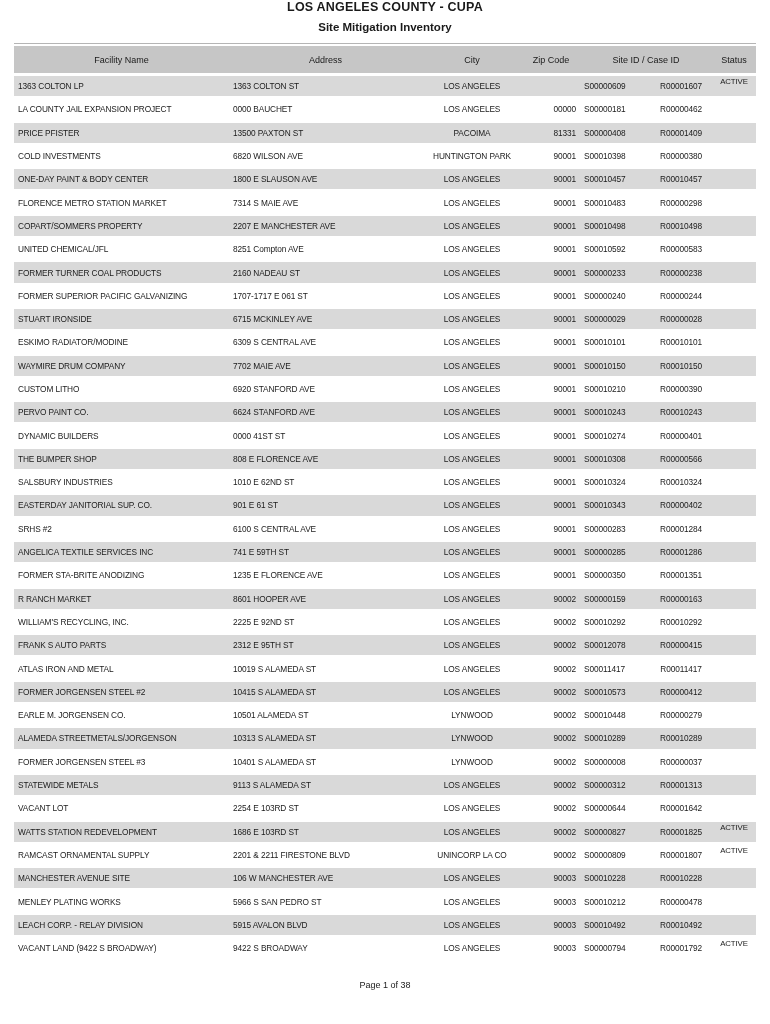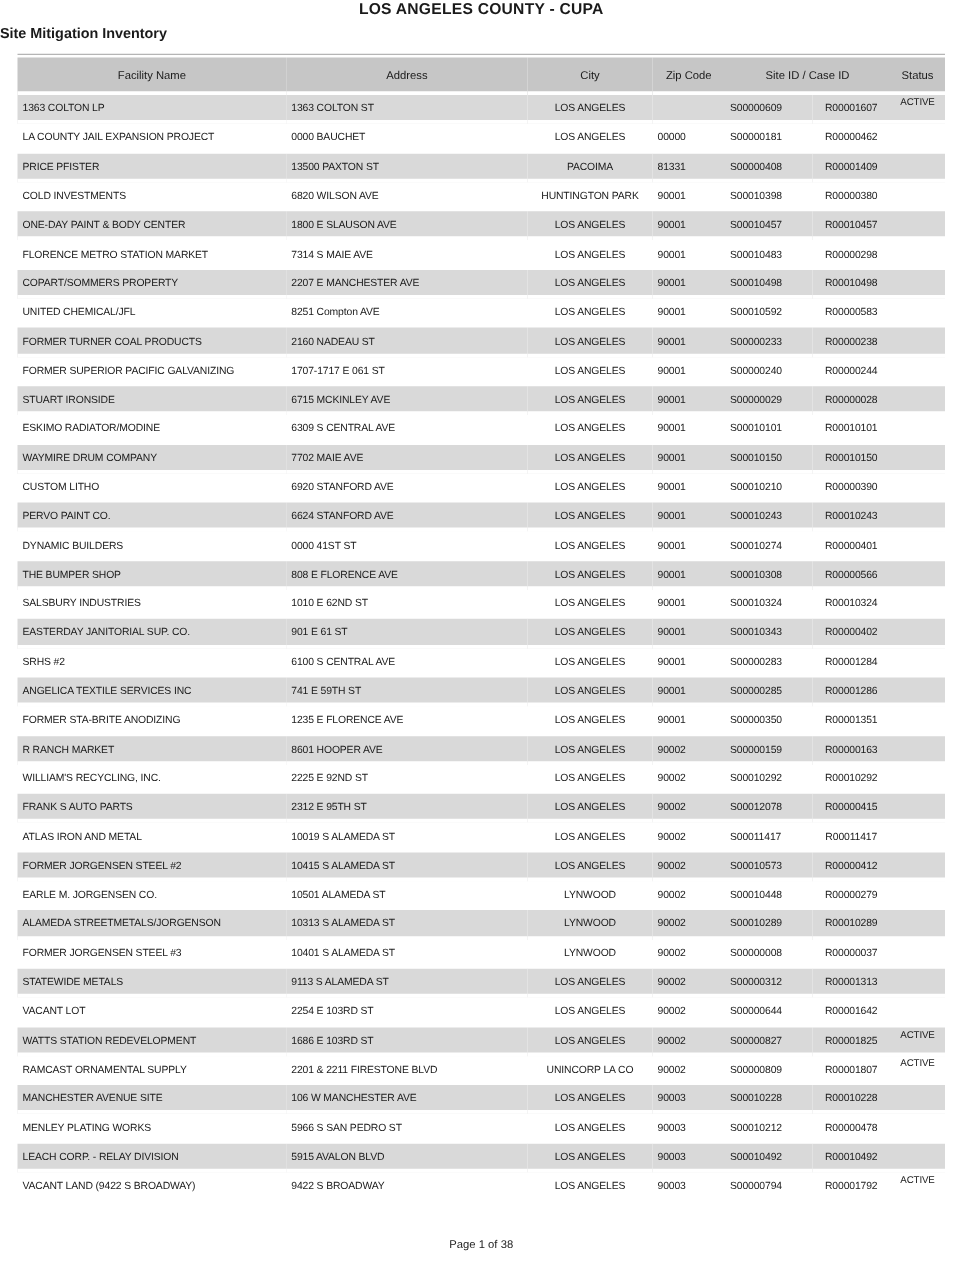--- a/index.html
+++ b/index.html
@@ -1,42 +1,42 @@
 <!DOCTYPE html>
 <html><head>
 <meta charset="utf-8">
 <style>
   html, body { margin:0; padding:0; background:#ffffff; }
   body { font-family:"Liberation Sans", sans-serif; color:#1a1a1a; }
   .page { width:770px; height:1024px; position:relative; background:#fff; overflow:hidden; }
   .title { text-align:center; font-weight:bold; font-size:12.5px; letter-spacing:0.2px; }
-  .subtitle { text-align:left; font-weight:bold; font-size:11.5px; margin-top:7px; }
+  .subtitle { text-align:center; font-weight:bold; font-size:11.5px; margin-top:7px; }
   .top-rule { border:0; border-top:1px solid #b5b5b5; margin:10px 14px 0 14px; }
   table.inv { width:742px; margin:2px auto 0 auto; border-collapse:separate; border-spacing:0; table-layout:fixed; }
   thead th {
     background:#c6c6c6; height:27px; font-weight:normal; font-size:9px;
     text-align:center; vertical-align:middle; padding:0 3px;
     border-bottom:3px solid #ffffff; white-space:nowrap; overflow:hidden;
   }
   tbody td {
     height:19.3px; font-size:8.3px; padding:0 4px; vertical-align:middle;
     white-space:nowrap; overflow:hidden; border-bottom:3px solid #ffffff;
     letter-spacing:-0.1px;
   }
   tbody tr:nth-child(odd) td { background:#d9d9d9; }
   tbody tr:nth-child(even) td { background:#ffffff; }
   .col-facility { width:215px; text-align:left; }
   .col-address  { width:193px; text-align:left; }
   .col-city     { width:100px; text-align:center; }
-  .col-zip      { width:58px;  text-align:left; }
+  .col-zip      { width:58px;  text-align:right; }
   .col-site     { width:70px;  }
   .col-case     { width:62px;  text-align:center; }
   .col-status   { width:44px;  text-align:center; }
   td.col-status { vertical-align:top; font-size:7.8px; padding-top:1px; }
-  .footer { position:absolute; bottom:24px; left:0; width:100%; text-align:center; font-size:9px; color:#222; }
+  .footer { position:absolute; bottom:34px; left:0; width:100%; text-align:center; font-size:9px; color:#222; }
 </style>
 </head>
 <body>
 
 <div class="page">
   <div class="title">LOS ANGELES COUNTY - CUPA</div>
   <div class="subtitle">Site Mitigation Inventory</div>
   <hr class="top-rule">
 
   <table class="inv">

